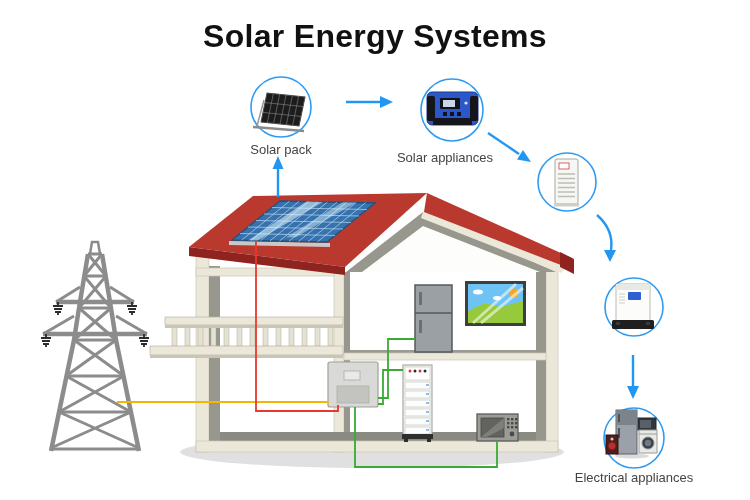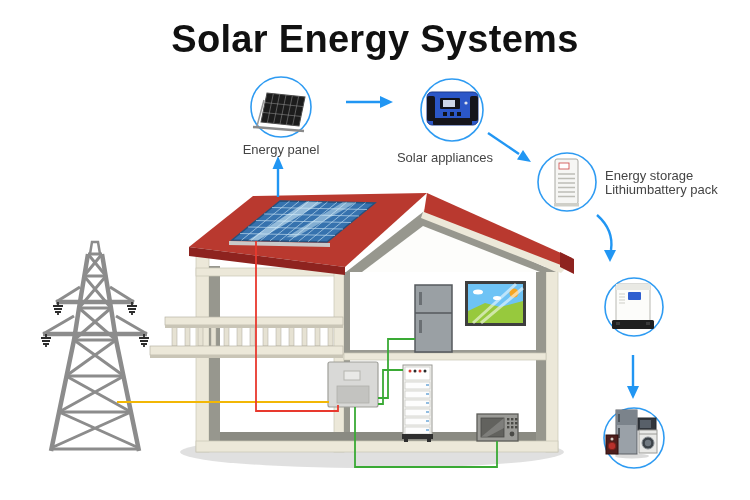--- a/index.html
+++ b/index.html
@@ -1,20 +1,20 @@
 <!DOCTYPE html>
 <html><head>
 <meta charset="utf-8">
 <style>
   html,body{margin:0;padding:0;background:#fff;}
   #canvas{position:relative;width:750px;height:500px;background:#ffffff;overflow:hidden;
           font-family:"Liberation Sans", sans-serif;}
   #scene-svg{position:absolute;left:0;top:0;}
   .title{position:absolute;left:0;top:18px;width:750px;text-align:center;
-         font-size:38px;font-weight:bold;color:#111;letter-spacing:.3px;}
+         font-size:32px;font-weight:bold;color:#111;letter-spacing:.3px;}
   .lbl{position:absolute;font-size:13px;color:#444;}
   .lbl.center{text-align:center;}
   #lbl-solar-panel{left:221px;top:142px;width:120px;}
   #lbl-solar-controller{left:385px;top:150px;width:120px;}
   #lbl-energy-storage{left:605px;top:169px;width:135px;line-height:14px;text-align:left;}
   #lbl-inverter{left:574px;top:341px;width:120px;}
   #lbl-electrical-appliances{left:560px;top:470px;width:148px;}
 </style>
 </head>
 <body>
@@ -268,24 +268,21 @@
         <rect x="606" y="435" width="12" height="19" fill="#4e1f1d" stroke="#33100f"></rect>
         <circle cx="612" cy="446" r="3.8" fill="#b8312c" stroke="#7e1f1b"></circle>
         <circle cx="612" cy="439" r="1.5" fill="#d8d0c8"></circle>
       </g>
     </g>
   </g>
 </svg>
 
 <div class="title">Solar Energy Systems</div>
 
-<div id="lbl-solar-panel" class="lbl center">Energy panel</div>
+<div id="lbl-solar-panel" class="lbl center">Solar pack</div>
 
 <div id="lbl-solar-controller" class="lbl center">Solar appliances</div>
 
-<div id="lbl-energy-storage" class="lbl">
-  <div>Energy storage</div>
-  <div>Lithiumbattery pack</div>
+
+
+<div id="lbl-electrical-appliances" class="lbl center">Electrical appliances</div>
+
 </div>
 
-
-
-</div>
-
 </body></html>

